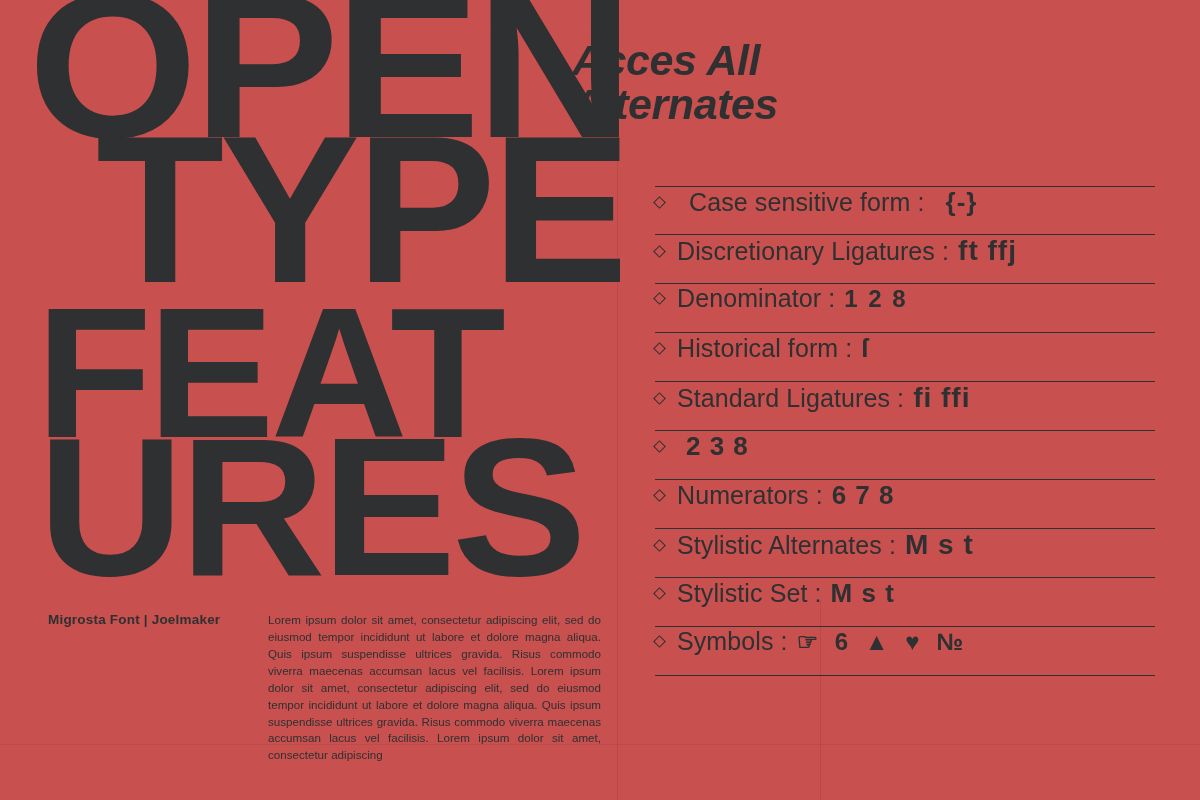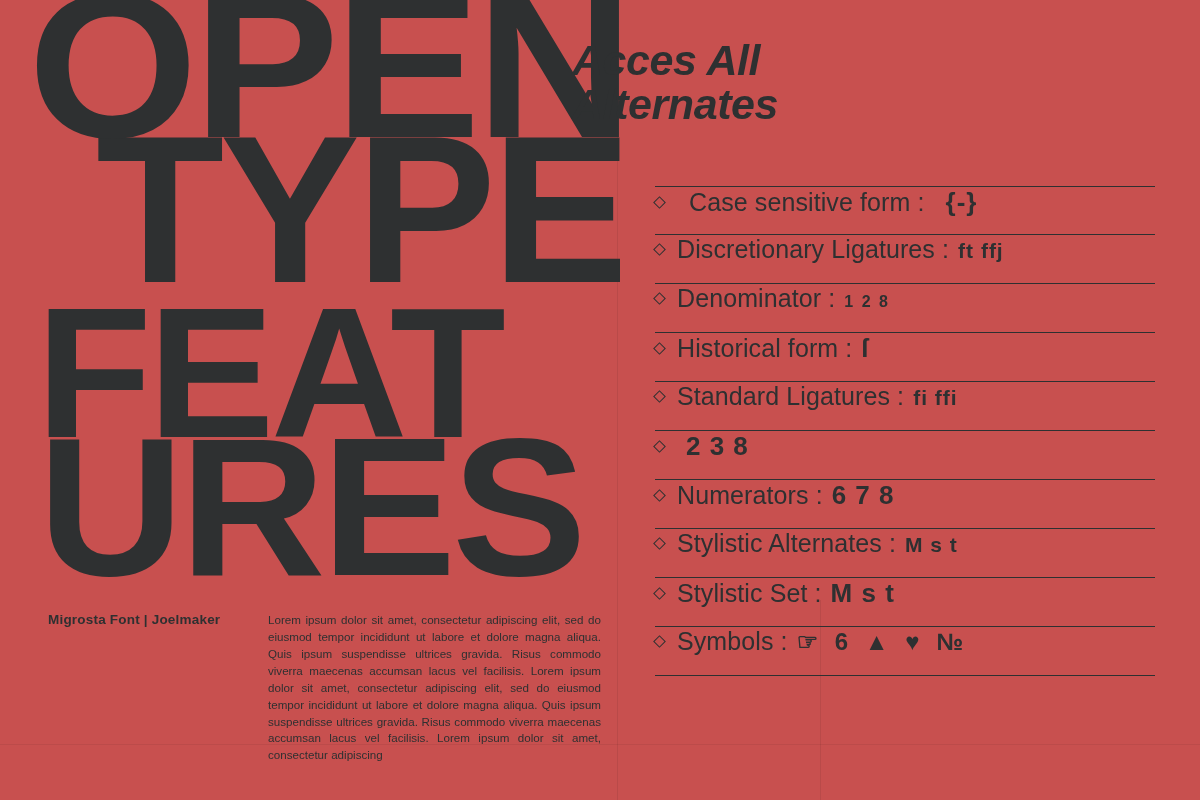--- a/index.html
+++ b/index.html
@@ -112,22 +112,22 @@
     font-size: 25px;
     letter-spacing: 0.1px;
     white-space: nowrap;
     font-weight: normal;
   }
   .feat-sample {
     margin-left: 9px;
     font-weight: bold;
     white-space: nowrap;
   }
-  .s-small { font-size: 16px; letter-spacing: 2px; }
-  .s-mid   { font-size: 21px; letter-spacing: 1px; }
+  .s-small { font-size: 24px; letter-spacing: 2px; }
+  .s-mid   { font-size: 28px; letter-spacing: 1px; }
   .s-big   { font-size: 26px; letter-spacing: 1px; }
   .s-sym   { font-size: 24px; letter-spacing: 5px; }
 
   
   #credit {
     position: absolute;
     left: 48px;
     top: 612px;
     font-size: 13.5px;
     font-weight: bold;

